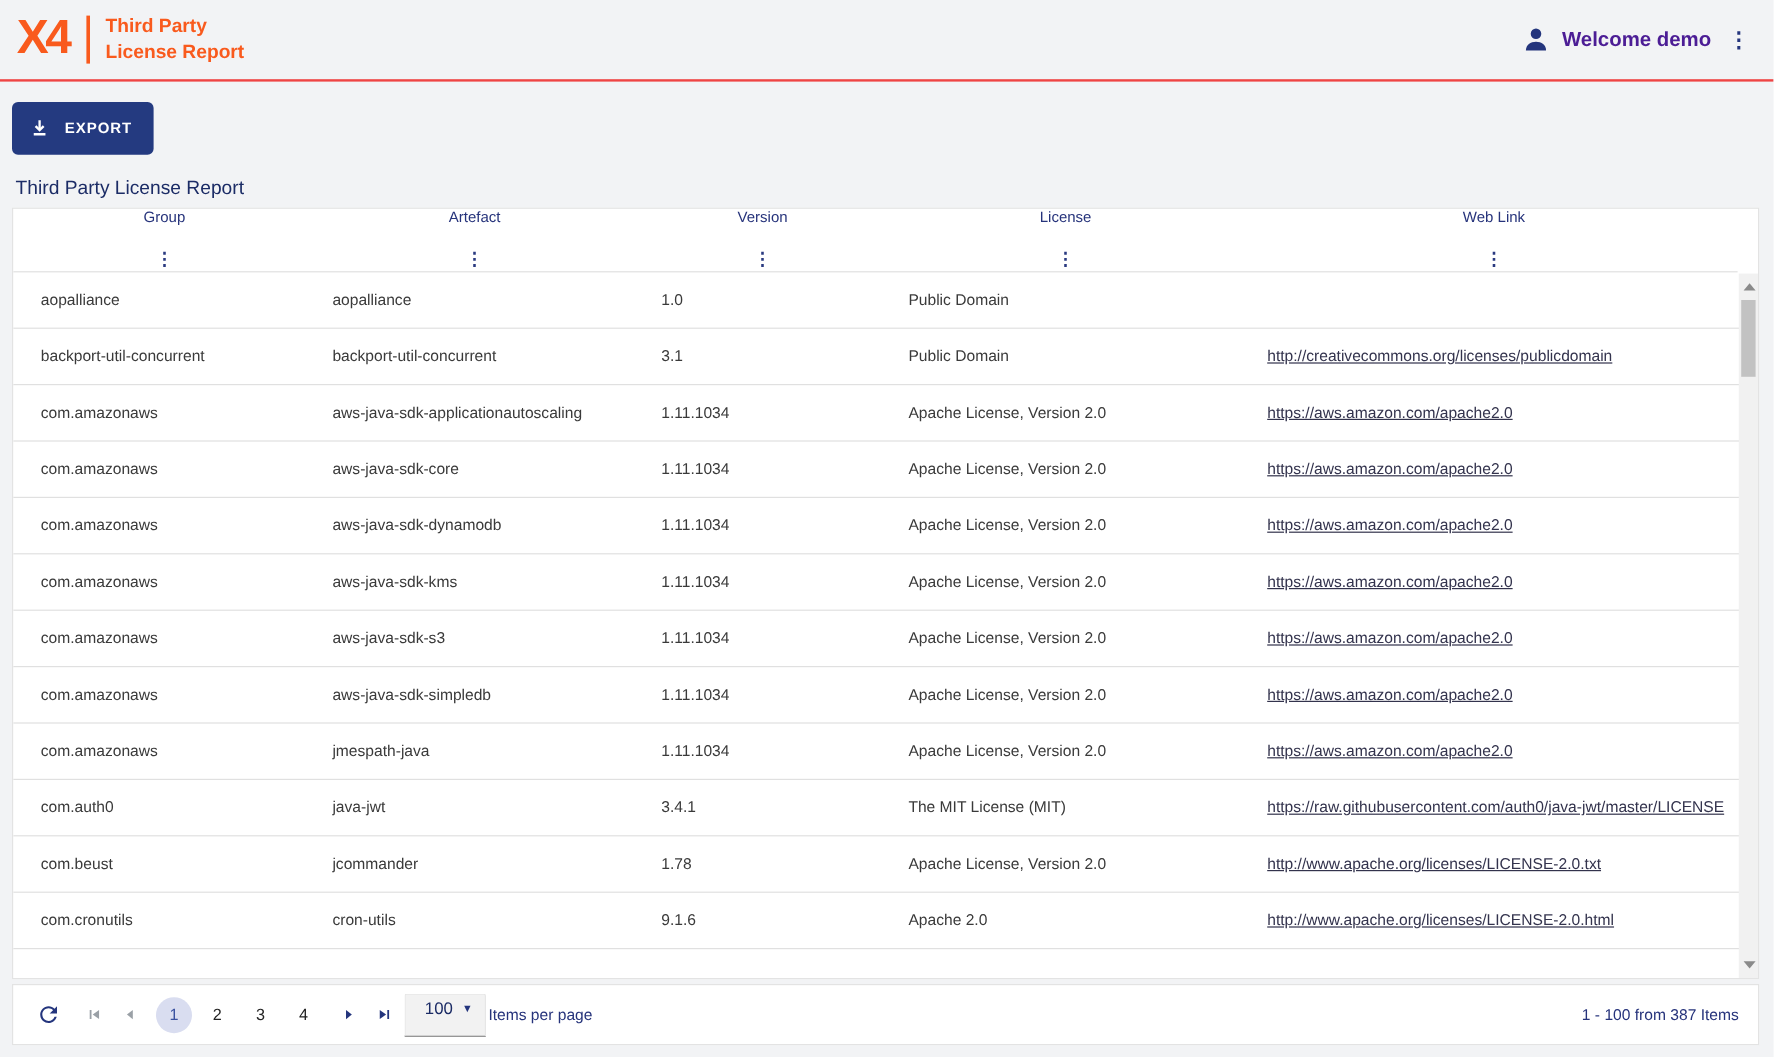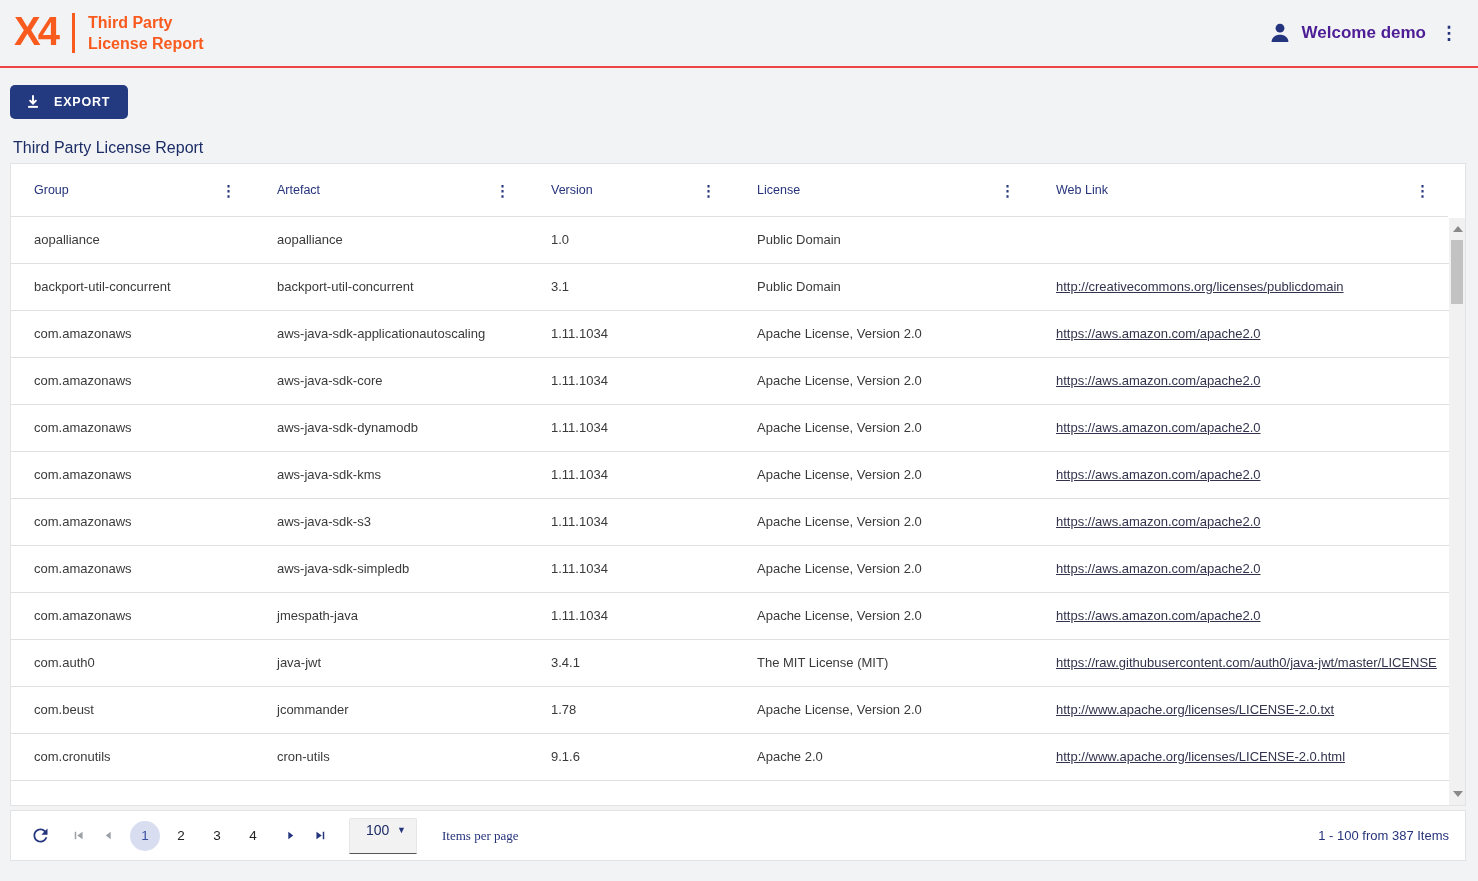--- a/index.html
+++ b/index.html
@@ -25,39 +25,39 @@
   .appbar-right { margin-left:auto; display:flex; align-items:center; gap:10px; }
   .welcome-text { color:#4c1d95; font-weight:bold; font-size:17px; }
   .kebab { color:#24357d; font-weight:bold; font-size:18px; line-height:1;
            cursor:pointer; user-select:none; padding:2px 4px; }
   .kebab.small { font-size:15px; color:#2a3a80; }
   
   .toolbar { padding:17px 0 0 10px; }
   .export-btn {
     display:inline-flex; align-items:center; gap:12px;
     background:#243a80; color:#fff; border:none; border-radius:5px;
-    height:34px; padding:0 18px 0 14px; cursor:pointer;
+    height:44px; padding:0 18px 0 14px; cursor:pointer;
     font-family:"Liberation Sans", sans-serif;
     font-size:12.5px; font-weight:bold; letter-spacing:0.8px;
   }
   
   .section-title {
     margin:20px 0 6px 13px;
     font-size:16px; font-weight:normal; color:#1c2c66;
   }
   
   .table-card {
     position:relative; margin:0 12px 0 10px; background:#fff;
     border:1px solid #e3e3e3; height:643px; overflow:hidden;
   }
   .tgrid { display:grid; grid-template-columns:243px 274px 206px 299px 1fr; }
   .thead { height:53px; border-bottom:1px solid #e0e0e0; margin-right:17px; }
   .thead .hcell {
     display:flex; align-items:center; justify-content:space-between;
-    padding:0 14px 0 23px; color:#26337b; font-size:12.5px;
+    padding:0 14px 0 23px; color:#26337b; font-size:12.5px;flex-direction:column;
   }
   .rows { }
   .trow { border-bottom:1px solid #e0e0e0; }
   .trow > div {
     padding:10px 10px 10px 23px; line-height:26px; font-size:13px;
     display:block; color:#3a3a3a;
   }
   .trow a { color:#33334d; text-decoration:underline; }
   
   .vscroll {
@@ -85,28 +85,28 @@
   .pg-icon svg { display:block; }
   .pages { display:flex; align-items:center; margin:0 4px; }
   .page-btn {
     width:30px; height:30px; margin:0 3px; border-radius:50%;
     display:flex; align-items:center; justify-content:center;
     font-size:13.5px; color:#222; cursor:pointer; background:transparent;
     border:none; font-family:"Liberation Sans", sans-serif;
   }
   .page-btn.active { background:#d9ddf0; color:#3a52a0; }
   .page-size-select {
-    margin-left:14px; width:68px; height:36px; background:#f2f2f2;
+    margin-left:2px; width:68px; height:36px; background:#f2f2f2;
     border:1px solid #e6e6e6; border-bottom:1px solid #555;
     border-radius:2px 2px 0 0; display:flex; align-items:center;
     justify-content:space-between; padding:0 10px 12px 16px;
     font-size:14px; color:#1c2c66; cursor:pointer;
   }
   .page-size-select .caret { font-size:9px; color:#24357d; }
-  .pp-label { margin-left:25px;font-family:Liberation Serif, serif; }
+  .pp-label { margin-left:2px; }
   .range-label { margin-left:auto;text-align:center; }
 </style>
 </head>
 <body>
 
 <header class="appbar">
   <div class="logo-wrap">
     <span class="logo-x4">X4</span>
     <span class="logo-sep"></span>
     <div class="app-title">

